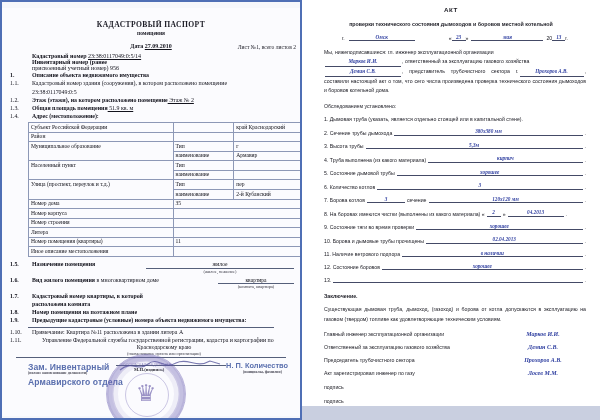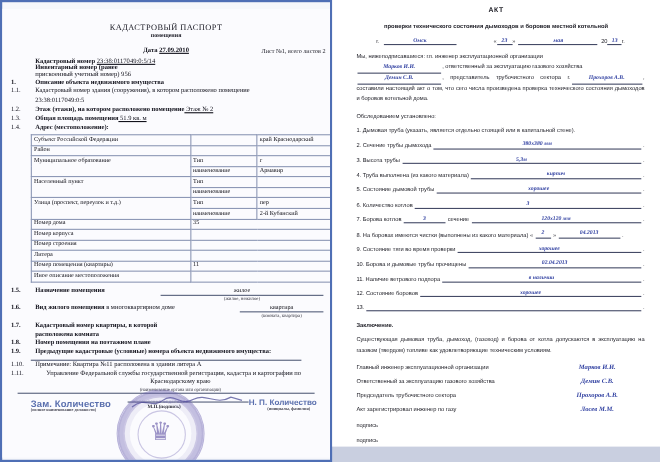--- a/index.html
+++ b/index.html
@@ -17,21 +17,21 @@
     border:2px solid #4f6fb5;
     box-sizing:border-box;
     overflow:hidden;
   }
   .doc-left-inner{
     position:absolute;left:0;top:6px;width:298px;height:408px;
     background:#fbfbfe;
     padding:2px 4px 0 4px;box-sizing:border-box;
   }
   .title-block{text-align:center;margin-top:10px;}
-  .t1{font-size:7.6px;font-weight:normal;letter-spacing:.4px;color:#1a1a24;}
+  .t1{font-size:7.6px;font-weight:bold;letter-spacing:.4px;color:#1a1a24;}
   .t2{font-size:5.4px;font-weight:bold;color:#1a1a24;margin-top:1px;}
   .sheet-no{
     position:absolute;right:4px;top:36px;font-size:5.6px;color:#1a1a24;
   }
   .date-line{text-align:center;font-size:6px;font-weight:bold;margin-top:7px;color:#12121c;}
   .date-line .u{text-decoration:underline;font-weight:bold;}
 
   .kn{margin-top:4px;font-size:6px;color:#12121c;padding-left:26px;}
   .kn b{font-weight:bold;}
   .kn .u{text-decoration:underline;}
@@ -336,21 +336,22 @@
         <div class="txt">
           <div style="text-indent:10px;">Управление Федеральной службы государственной регистрации, кадастра и картографии по</div>
           <div class="org-line2">Краснодарскому краю</div>
           <div class="org-hint">(наименование органа или организации)</div>
         </div>
       </div>
       <div class="sig-rule"></div>
 
       <div class="sig-area">
         <div class="post-hand">
-          <span>Зам. Количество</span><br>
+          <span>Зам. Инвентарный</span><br>
+          <span style="display:inline-block;margin-top:4px;">Армавирского отдела</span>
         </div>
         <div class="post-hint">(полное наименование должности)</div>
 
         <div class="mp-rule"></div>
         <div class="mp">М.П.(подпись)</div>
 
         <svg class="sig-scribble" viewBox="0 0 104 16">
           <path d="M2,12 C14,2 20,14 30,6 C40,-2 46,12 58,5 C70,-1 78,11 92,3 L102,6" fill="none" stroke="#3c3c8c" stroke-width="1.1" opacity=".85"></path>
         </svg>
 

